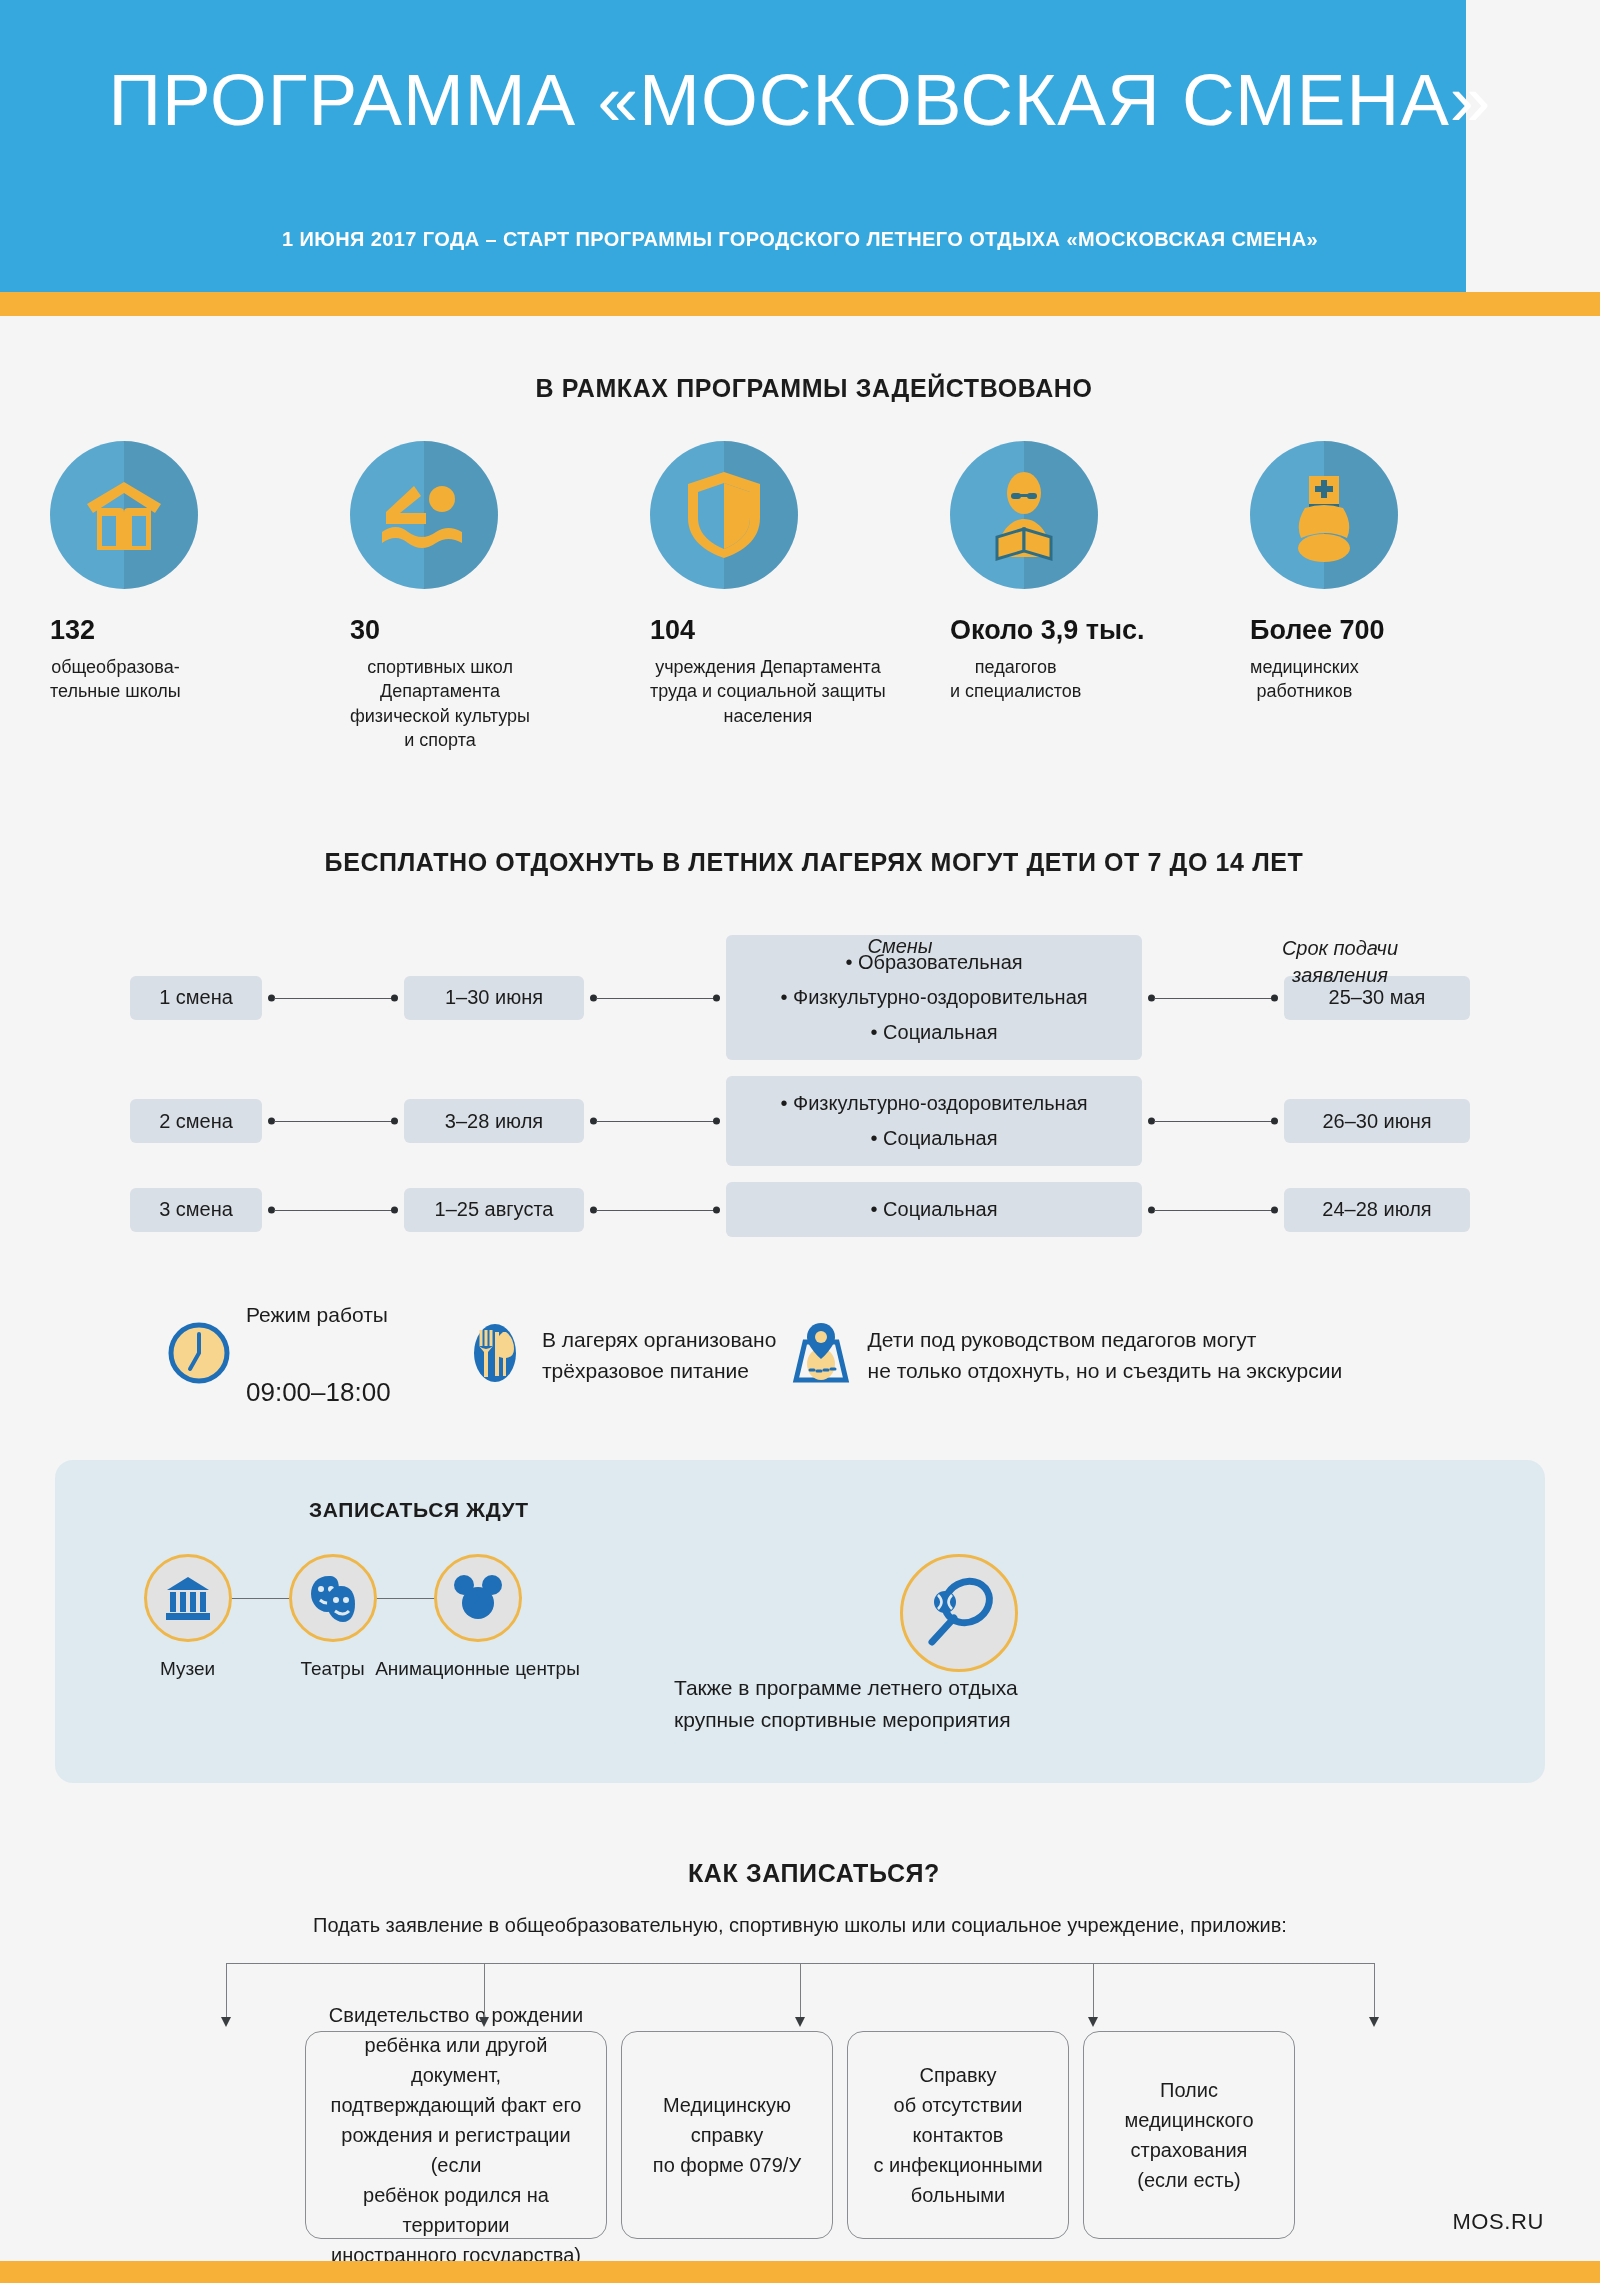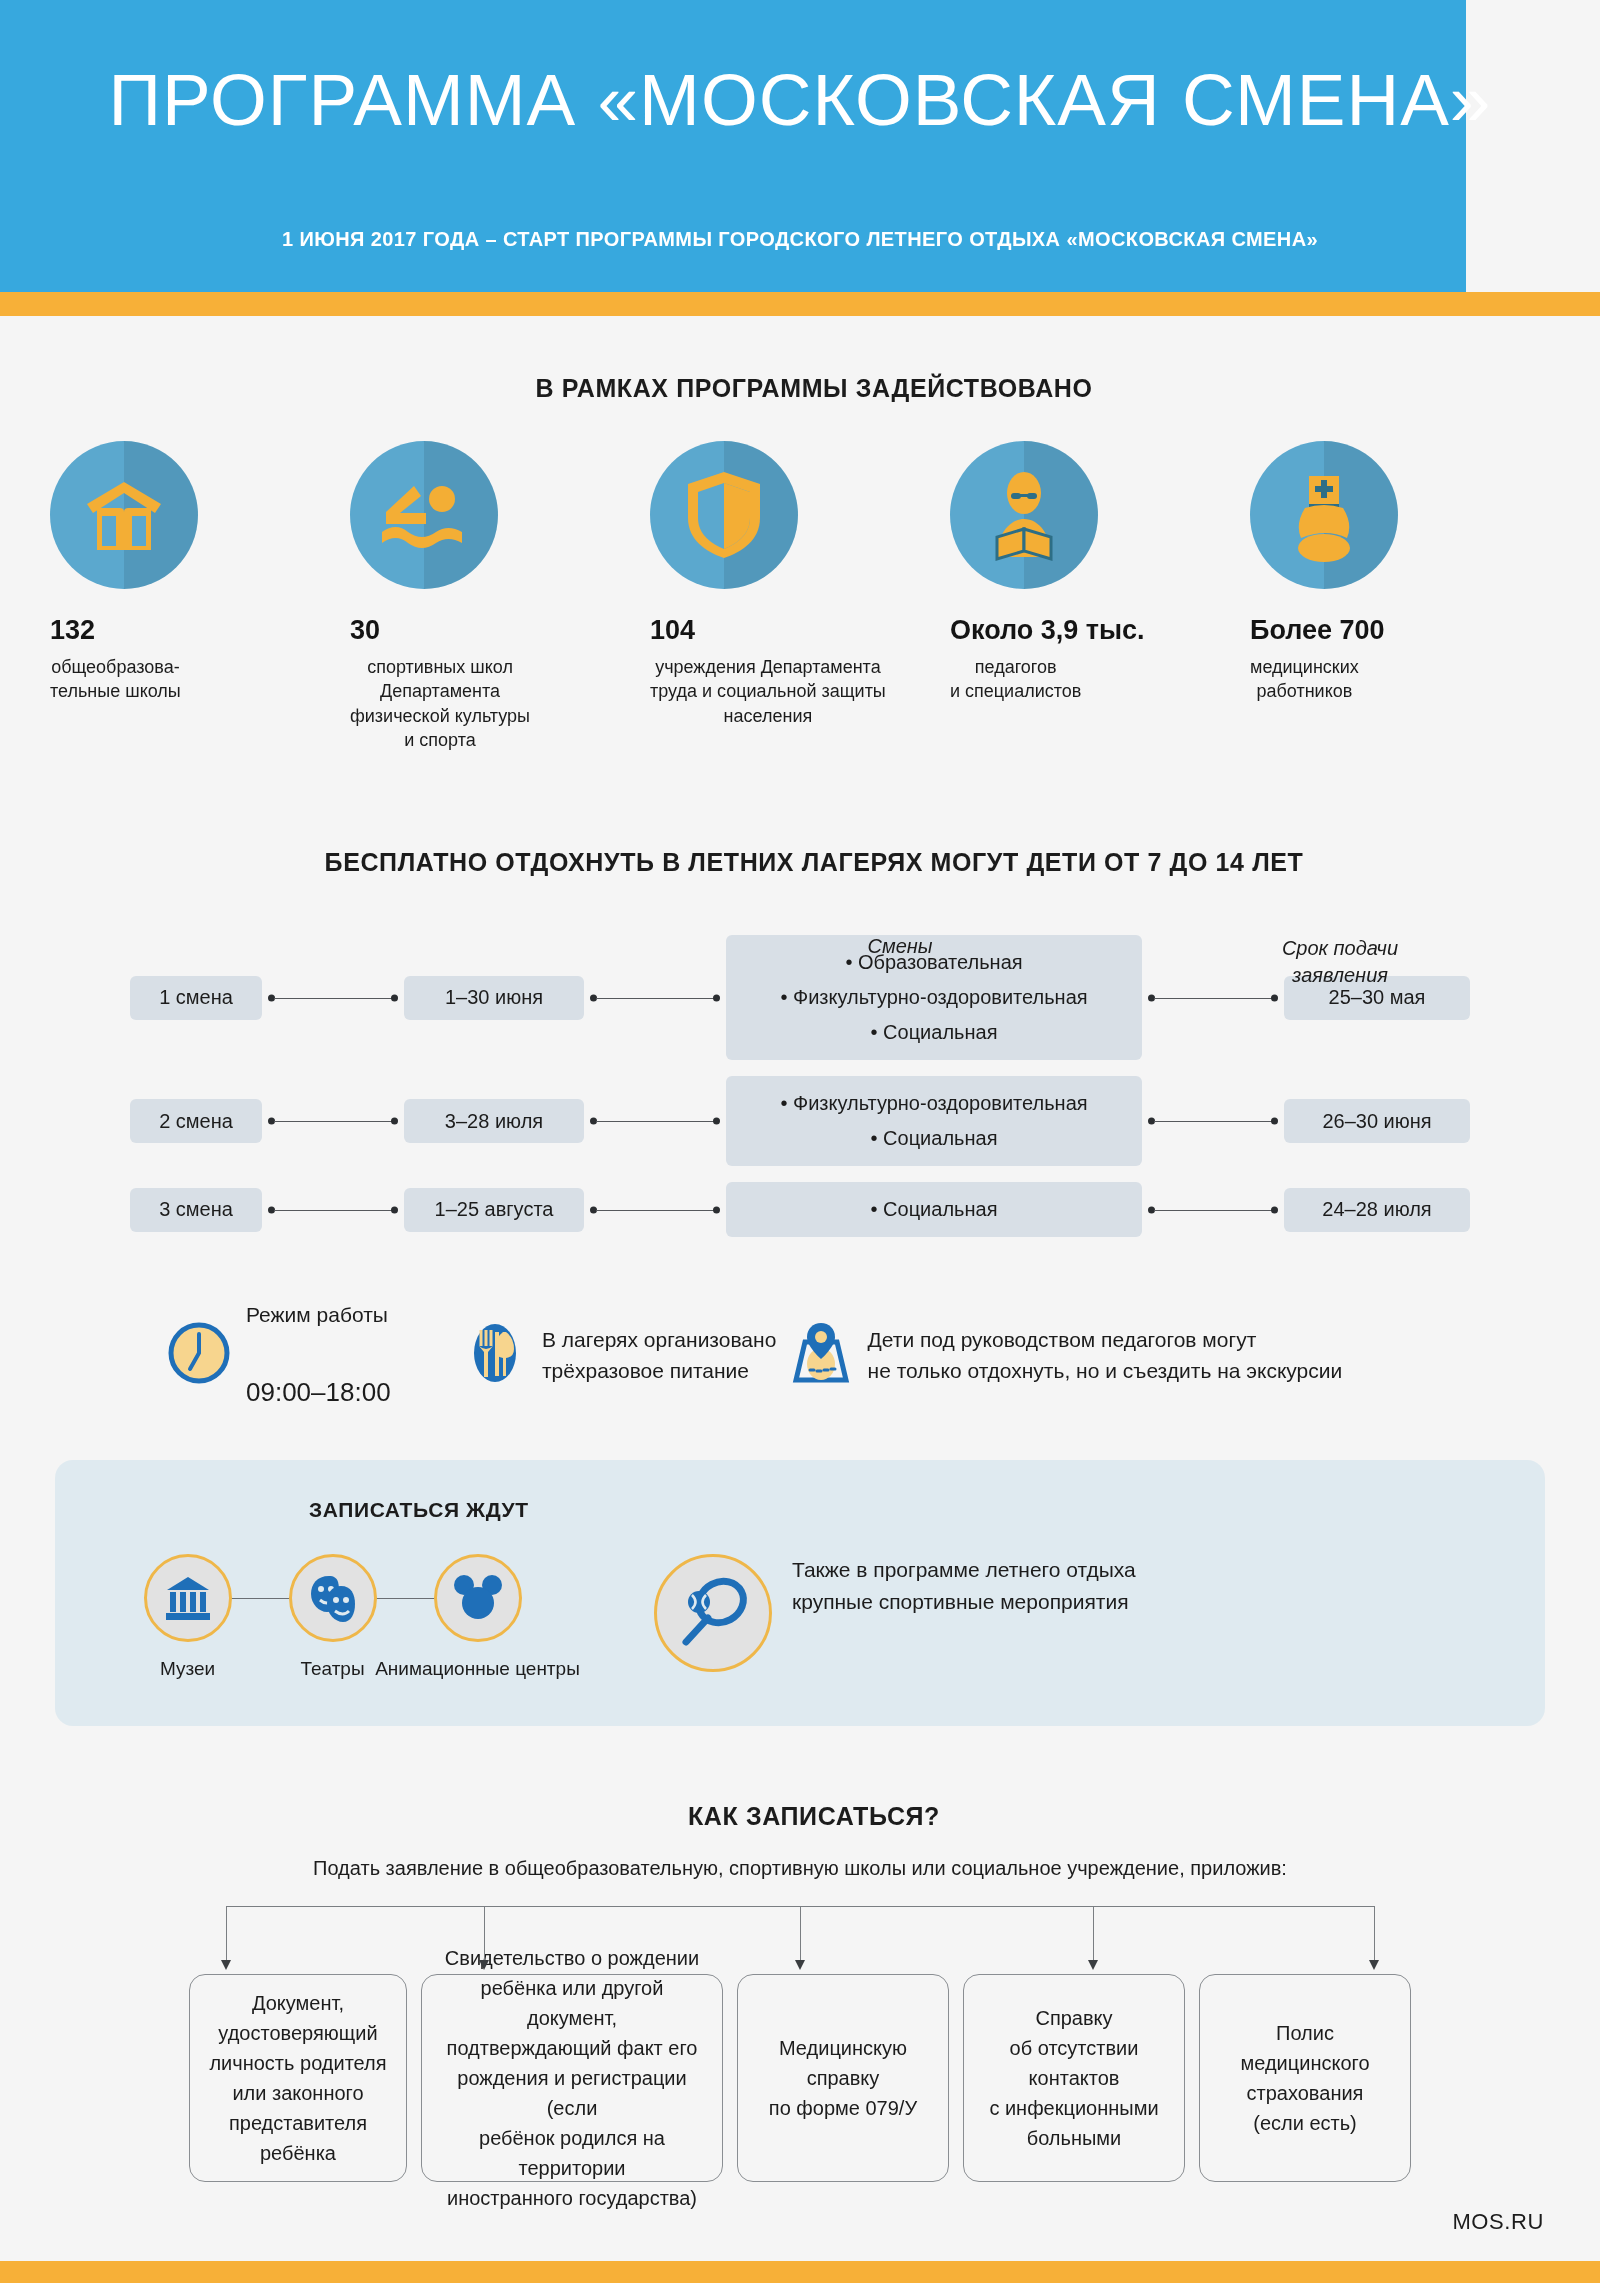--- a/index.html
+++ b/index.html
@@ -183,21 +183,21 @@
   .venue-circle {
     width: 88px; height: 88px; border-radius: 50%;
     background: #E2E2E2; border: 3px solid #EFB749;
     display: flex; align-items: center; justify-content: center;
   }
   .venue-label { margin-top: 16px; font-size: 19px; color: #1c1c1c; white-space: nowrap; }
   .venue-line {
     position: absolute; top: 44px; height: 1px; background: #6a6f74; z-index: 1;
   }
   .sport {
-    display: flex; align-items: flex-start; margin-left: 104px;
+    display: flex; align-items: flex-end; margin-left: 104px; flex-direction: column;
   }
   .sport-circle {
     width: 118px; height: 118px; border-radius: 50%;
     background: #E2E2E2; border: 3px solid #EFB749;
     display: flex; align-items: center; justify-content: center;
     flex: 0 0 auto;
   }
   .sport-text { margin-left: 20px; font-size: 21px; line-height: 1.55; }
 
   
@@ -549,21 +549,20 @@
   <div class="bracket-arrow" style="left:404px;"></div>
   <div class="bracket-leg" style="left:720px;"></div>
   <div class="bracket-arrow" style="left:720px;"></div>
   <div class="bracket-leg" style="left:1013px;"></div>
   <div class="bracket-arrow" style="left:1013px;"></div>
   <div class="bracket-leg" style="left:1294px;"></div>
   <div class="bracket-arrow" style="left:1294px;"></div>
 </div>
 
 <div class="doc-row">
-  <div class="doc-box w1">Документ,<br>удостоверяющий<br>личность родителя<br>или законного<br>представителя<br>ребёнка</div>
   <div class="doc-box w2">Свидетельство о рождении<br>ребёнка или другой документ,<br>подтверждающий факт его<br>рождения и регистрации (если<br>ребёнок родился на территории<br>иностранного государства)</div>
   <div class="doc-box w3">Медицинскую<br>справку<br>по форме 079/У</div>
   <div class="doc-box w4">Справку<br>об отсутствии<br>контактов<br>с инфекционными<br>больными</div>
   <div class="doc-box w5">Полис<br>медицинского<br>страхования<br>(если есть)</div>
 </div>
 
 <div class="footer-brand">MOS.RU</div>
 <div class="stripe-bottom"></div>
 
 </body></html>

